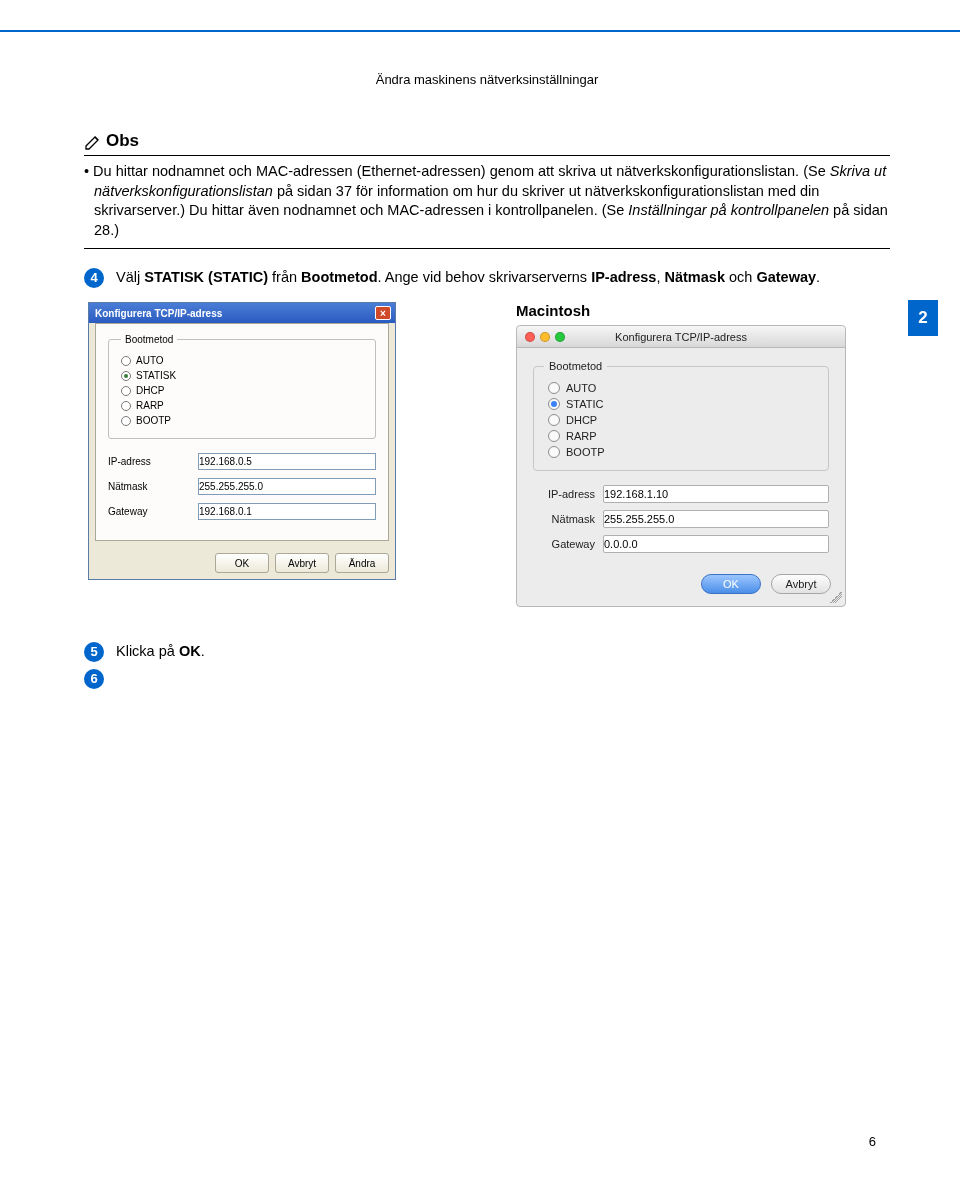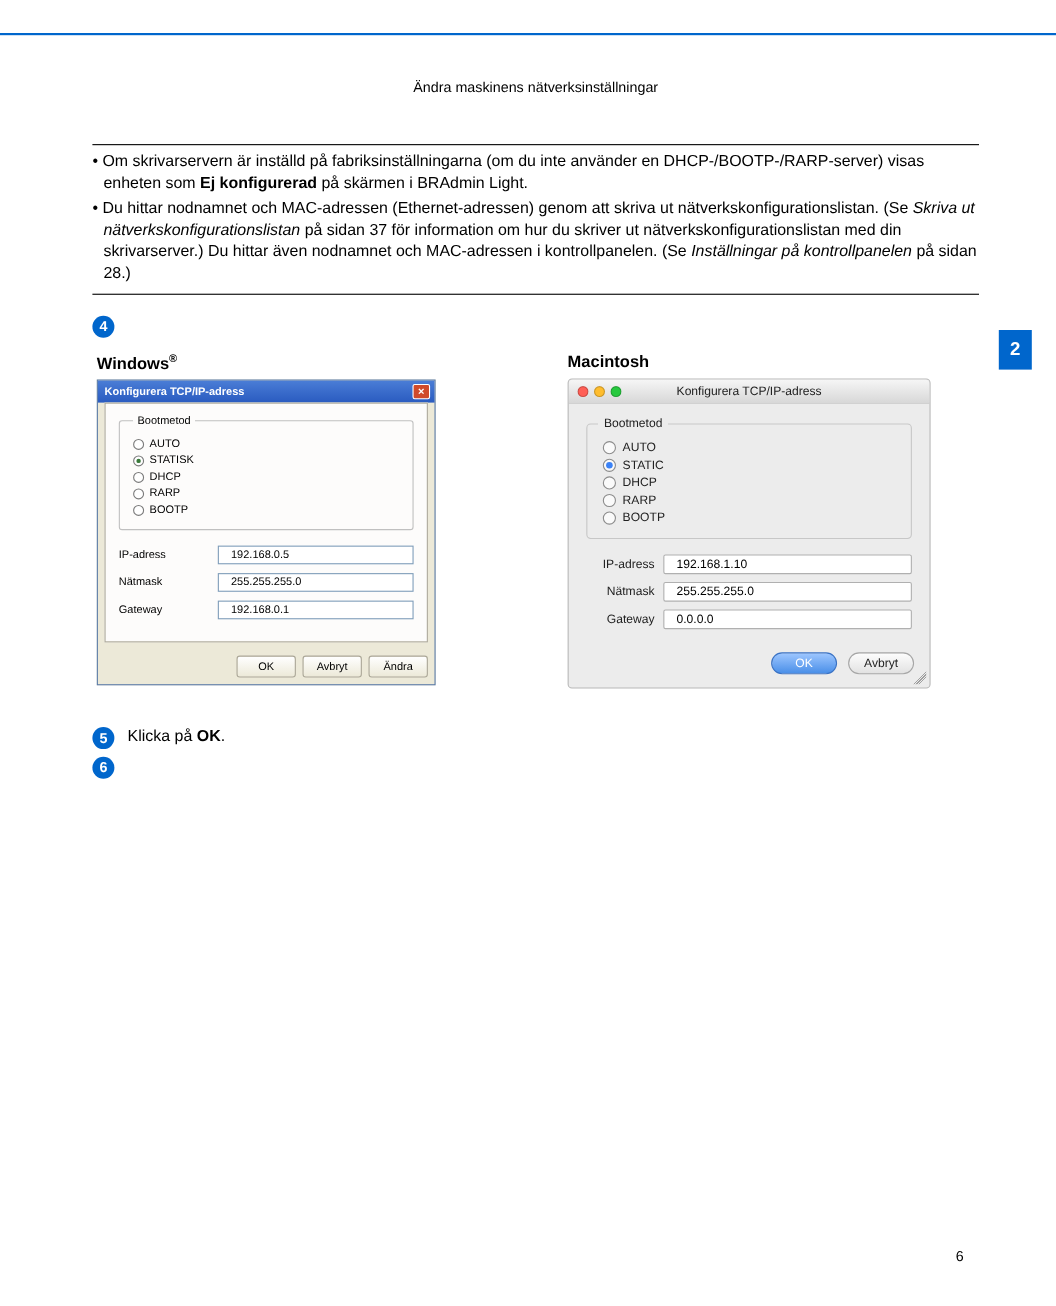--- a/index.html
+++ b/index.html
@@ -187,21 +187,21 @@
     align-items: center;
     margin: 8px 0;
   }
   .win-row label { width: 90px; font-size: 10px; }
   .win-input {
     flex: 1;
     height: 17px;
     border: 1px solid #7f9db9;
     background: #fff;
     font-size: 10px;
-    padding: 1px 11px;
+    padding: 1px 0;
   }
   .win-btnrow {
     display: flex;
     justify-content: flex-end;
     gap: 6px;
     padding: 6px;
   }
   .win-btn {
     min-width: 54px;
     height: 20px;
@@ -289,21 +289,21 @@
     padding-right: 8px;
     font-size: 11px;
   }
   .mac-input {
     flex: 1;
     height: 18px;
     border: 1px solid #b0b0b0;
     border-radius: 2px;
     background: #fff;
     font-size: 11px;
-    padding: 1px 11px;
+    padding: 1px 0;
   }
   .mac-btnrow {
     display: flex;
     justify-content: flex-end;
     gap: 10px;
     padding: 6px 14px 12px 0;
   }
   .mac-btn {
     min-width: 60px;
     height: 20px;
@@ -336,40 +336,46 @@
 </head>
 <body>
 
 <div class="top-rule"></div>
 
 <div class="content">
 
   <div class="page-header">Ändra maskinens nätverksinställningar</div>
 
   <div>
+    <div class="note-label">
+      <svg width="18" height="18" viewBox="0 0 18 18">
+        <path d="M2 13 L11 4 L14 7 L5 16 L2 16 Z" fill="none" stroke="#000" stroke-width="1.3"></path>
+        <path d="M11 4 L14 7" stroke="#000" stroke-width="1.3"></path>
+      </svg>
+      <span>Obs</span>
+    </div>
     <div class="note-rule"></div>
     <ul class="note-body">
-      <li>
-        <span>Om skrivarservern är inställd på fabriksinställningarna (om du inte använder en DHCP-/BOOTP-/RARP-server) visas enheten som </span><span class="bold">Ej konfigurerad</span><span> på skärmen i BRAdmin Light.</span>
-      </li>
       <li>
         <span>Du hittar nodnamnet och MAC-adressen (Ethernet-adressen) genom att skriva ut nätverkskonfigurationslistan. (Se </span><span class="italic">Skriva ut nätverkskonfigurationslistan</span><span> på sidan 37 för information om hur du skriver ut nätverkskonfigurationslistan med din skrivarserver.) Du hittar även nodnamnet och MAC-adressen i kontrollpanelen. (Se </span><span class="italic">Inställningar på kontrollpanelen</span><span> på sidan 28.)</span>
       </li>
     </ul>
     <div class="note-rule" style="margin-top:8px"></div>
   </div>
 
   <div class="step">
     <div class="step-num">4</div>
+    <div>
+      <span>Välj </span><span class="bold">STATISK (STATIC)</span><span> från </span><span class="bold">Bootmetod</span><span>. Ange vid behov skrivarserverns </span><span class="bold">IP-adress</span><span>, </span><span class="bold">Nätmask</span><span> och </span><span class="bold">Gateway</span><span>.</span>
+    </div>
   </div>
 
   <div class="os-row">
 
     <div class="os-col">
-      <h3><span>Windows</span><sup>®</sup></h3>
       <div class="win-dialog">
         <div class="win-title">
           <span>Konfigurera TCP/IP-adress</span>
           <div class="win-close">×</div>
         </div>
         <div class="win-panel">
           <fieldset class="win-fieldset">
             <legend>Bootmetod</legend>
             <div class="win-radio">
                 <span class="dot"></span>

